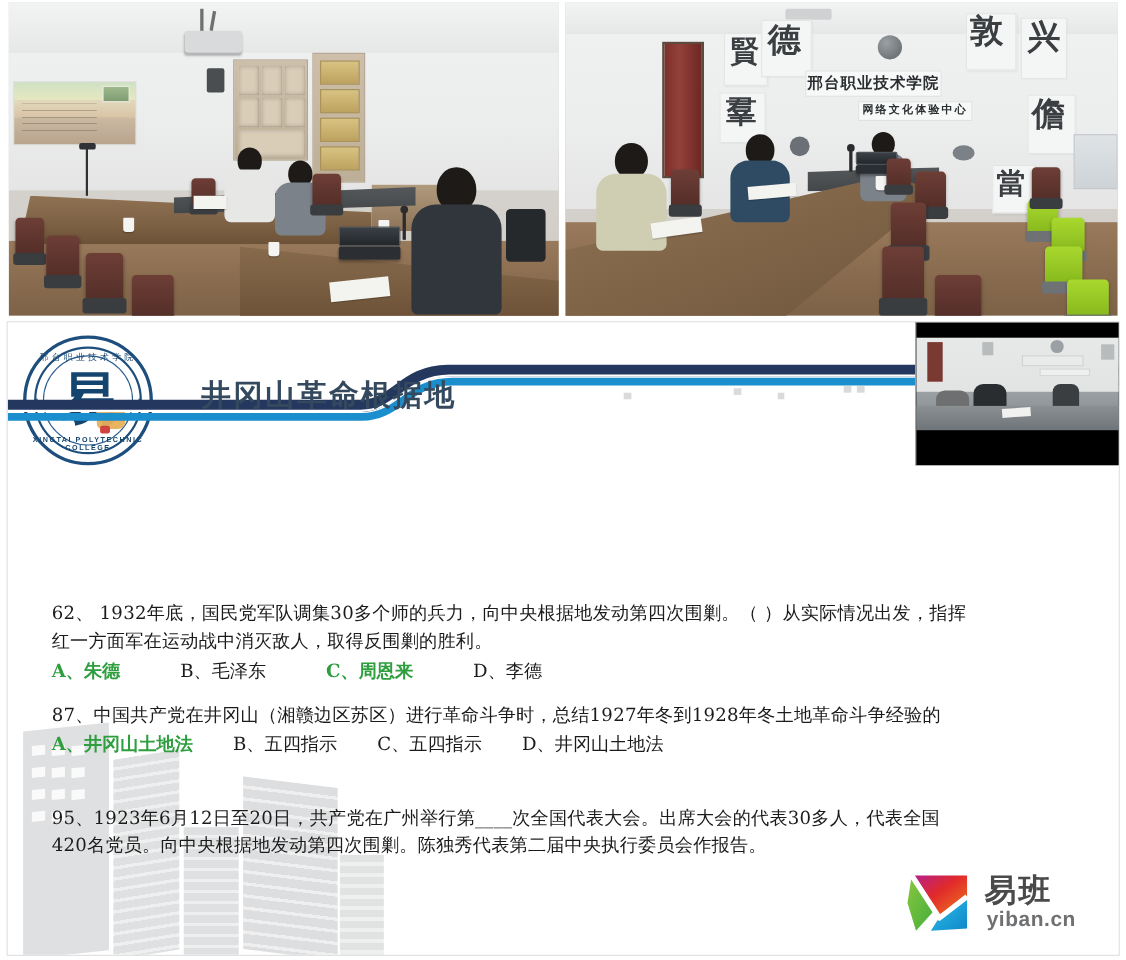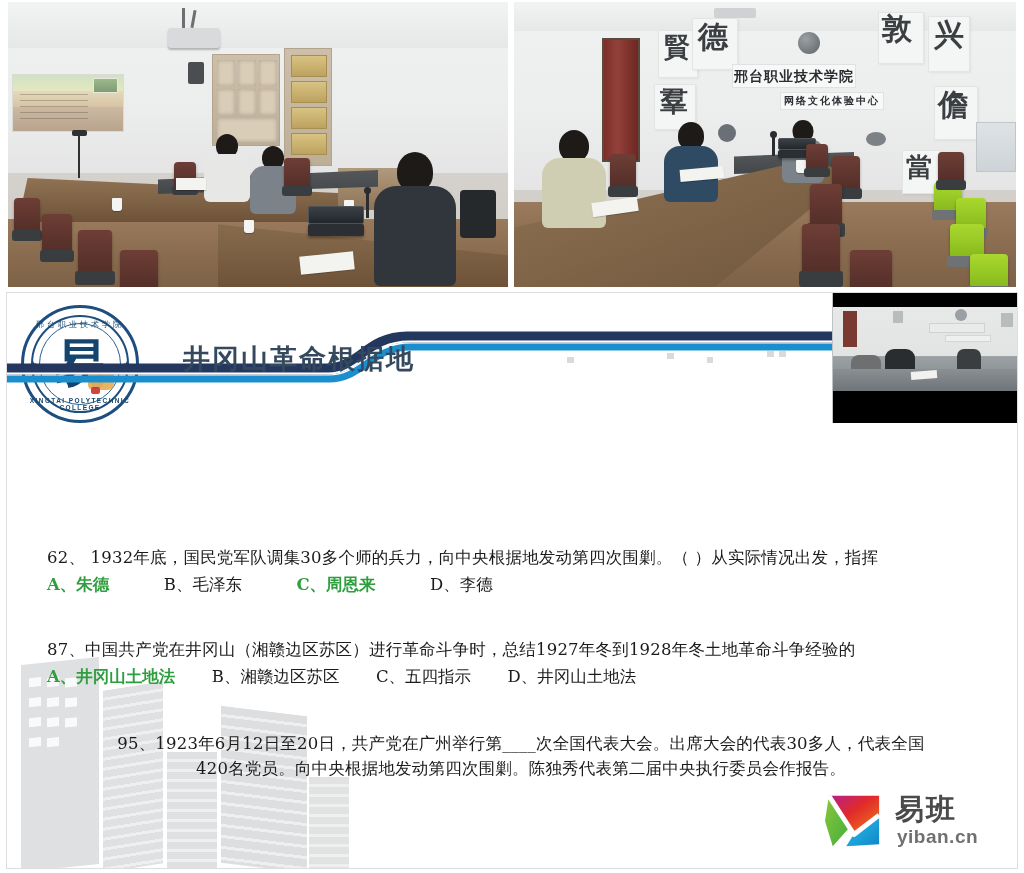--- a/index.html
+++ b/index.html
@@ -496,45 +496,46 @@
           <div style="position:absolute;left:78px;top:64px;width:26px;height:8px;background:#f1f1ef;transform:rotate(-4deg);"></div>
         </div>
       </div>
     </div>
 
     <div class="slide-title" style="position:absolute;left:176px;top:48px;">井冈山革命根据地</div>
 
 
     <div class="q" style="top:252px;">
       <div class="stem">62、 1932年底，国民党军队调集30多个师的兵力，向中央根据地发动第四次围剿。（ ）从实际情况出发，指挥</div>
+      <div class="stem">红一方面军在运动战中消灭敌人，取得反围剿的胜利。</div>
       <div class="opts">
         <span class="opt hl">A、朱德</span>
         <span class="sp-md"></span>
         <span class="opt">B、毛泽东</span>
         <span class="sp-md"></span>
         <span class="opt hl">C、周恩来</span>
         <span class="sp-md"></span>
         <span class="opt">D、李德</span>
       </div>
     </div>
 
     <div class="q" style="top:344px;">
       <div class="stem">87、中国共产党在井冈山（湘赣边区苏区）进行革命斗争时，总结1927年冬到1928年冬土地革命斗争经验的</div>
       <div class="opts">
         <span class="opt hl">A、井冈山土地法</span>
         <span class="sp-sm"></span>
-        <span class="opt">B、湘赣边区苏区</span>
+        <span class="opt">B、五四指示</span>
         <span class="sp-sm"></span>
         <span class="opt">C、五四指示</span>
         <span class="sp-sm"></span>
         <span class="opt">D、井冈山土地法</span>
       </div>
     </div>
 
-    <div class="q" style="top:438px;text-align:center;">
+    <div class="q" style="top:438px;">
       <div class="stem">95、1923年6月12日至20日，共产党在广州举行第____次全国代表大会。出席大会的代表30多人，代表全国</div>
       <div class="stem">420名党员。向中央根据地发动第四次围剿。陈独秀代表第二届中央执行委员会作报告。</div>
     </div>
 
     <div class="yiban">
       <svg class="mark" viewBox="0 0 64 60">
         <defs>
           <linearGradient id="gRed" x1="0" y1="0" x2="1" y2="1">
             <stop offset="0%" stop-color="#b51f8f"></stop>
               <stop offset="45%" stop-color="#e12a2a"></stop>

